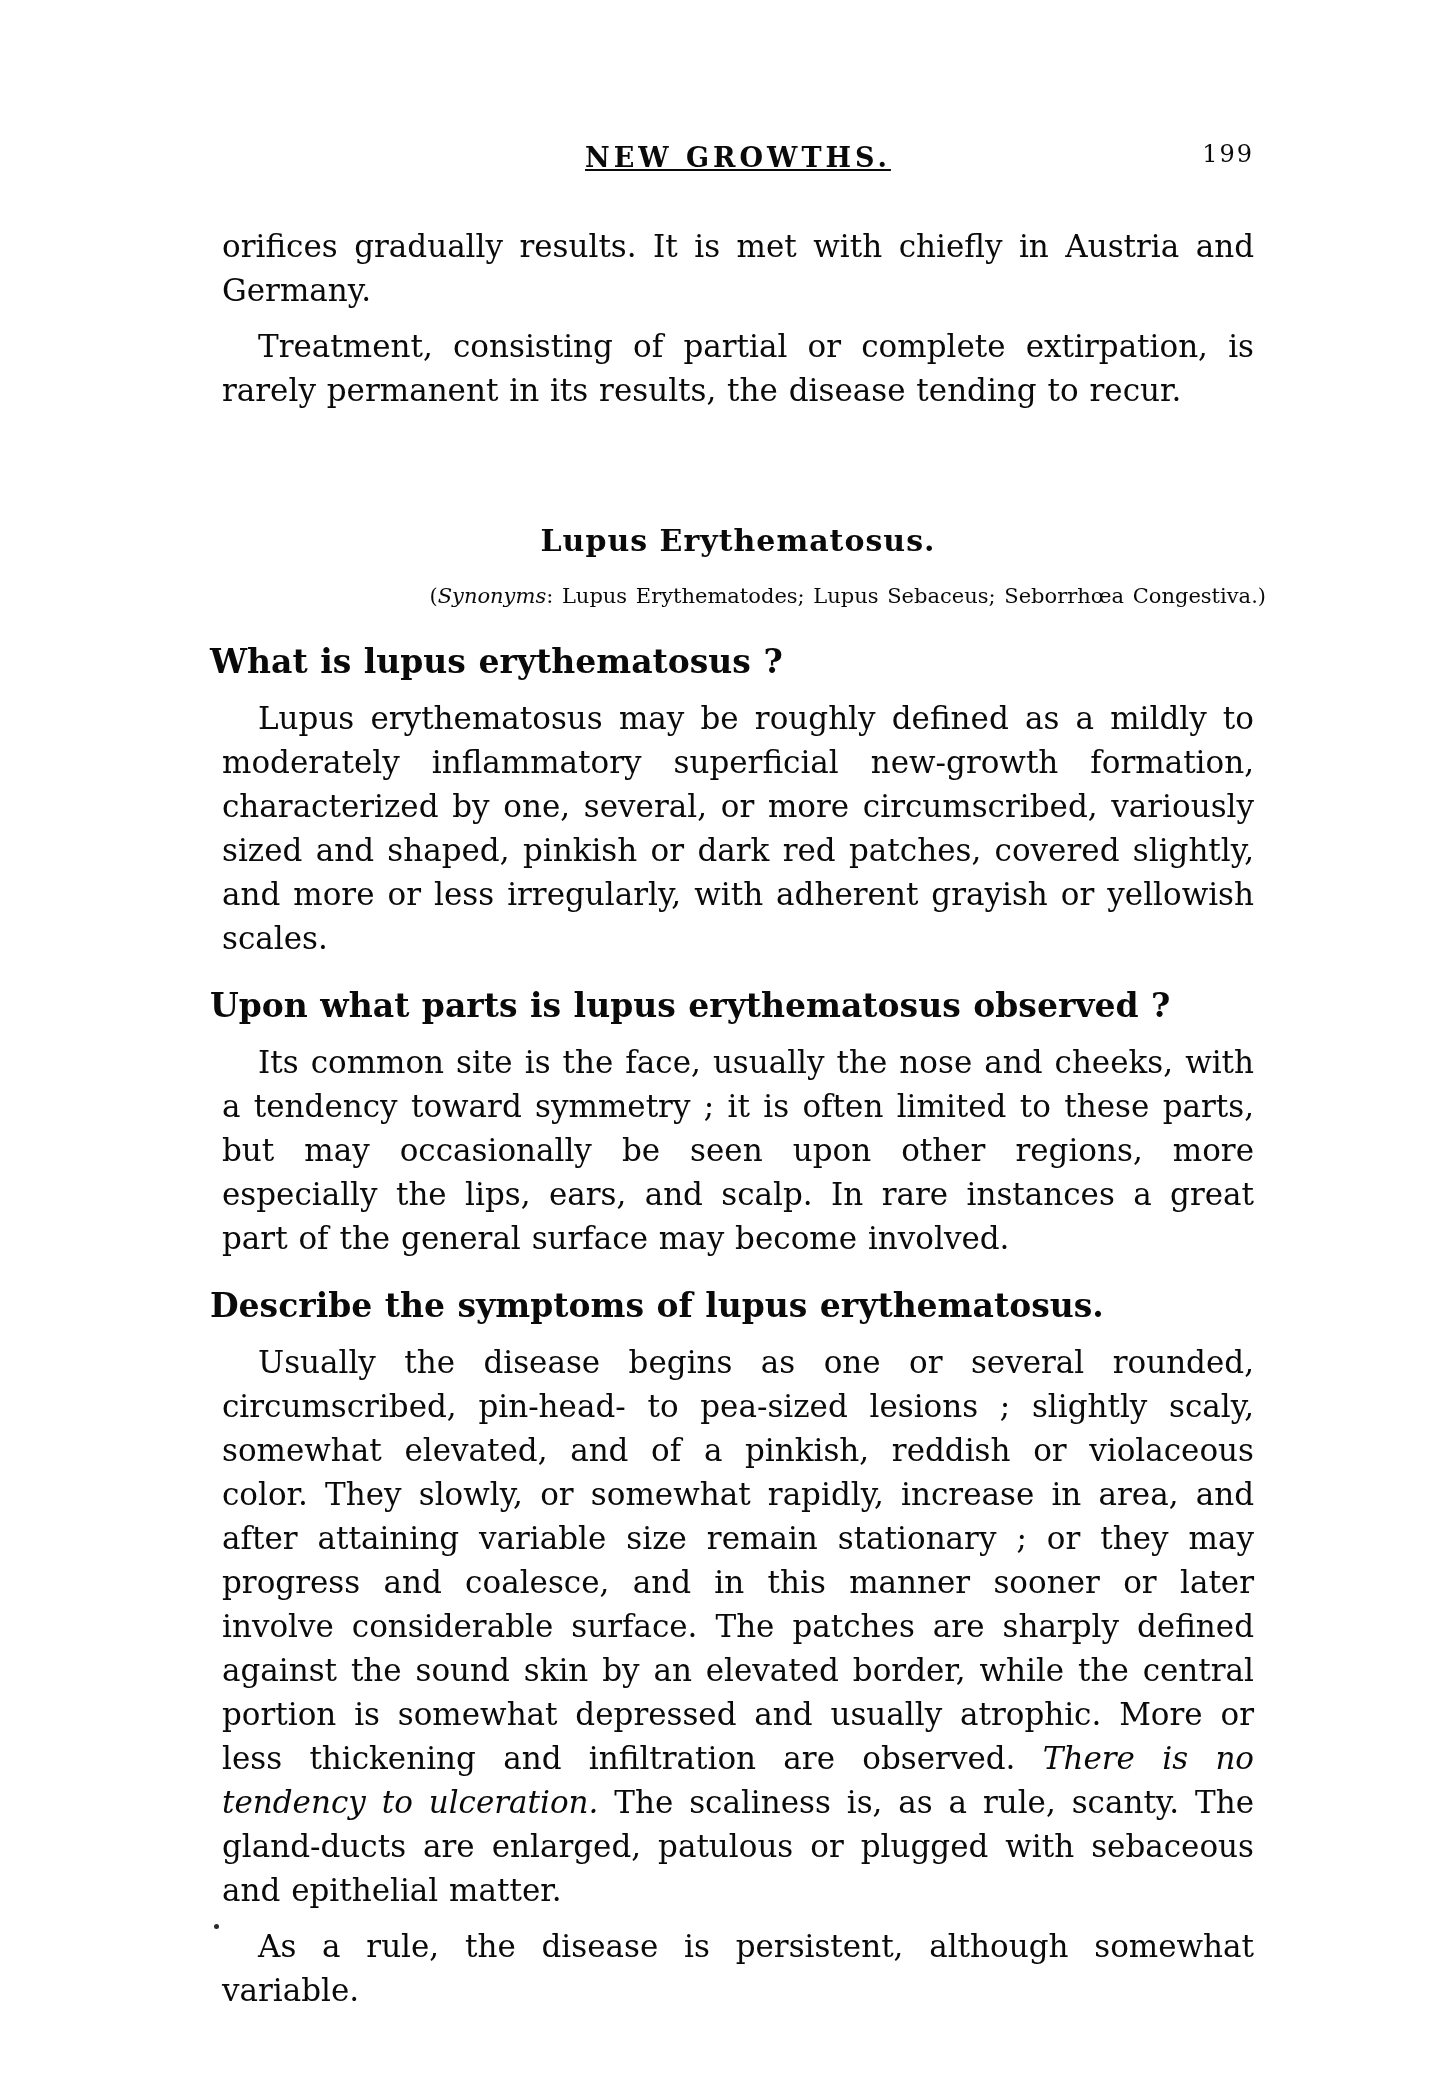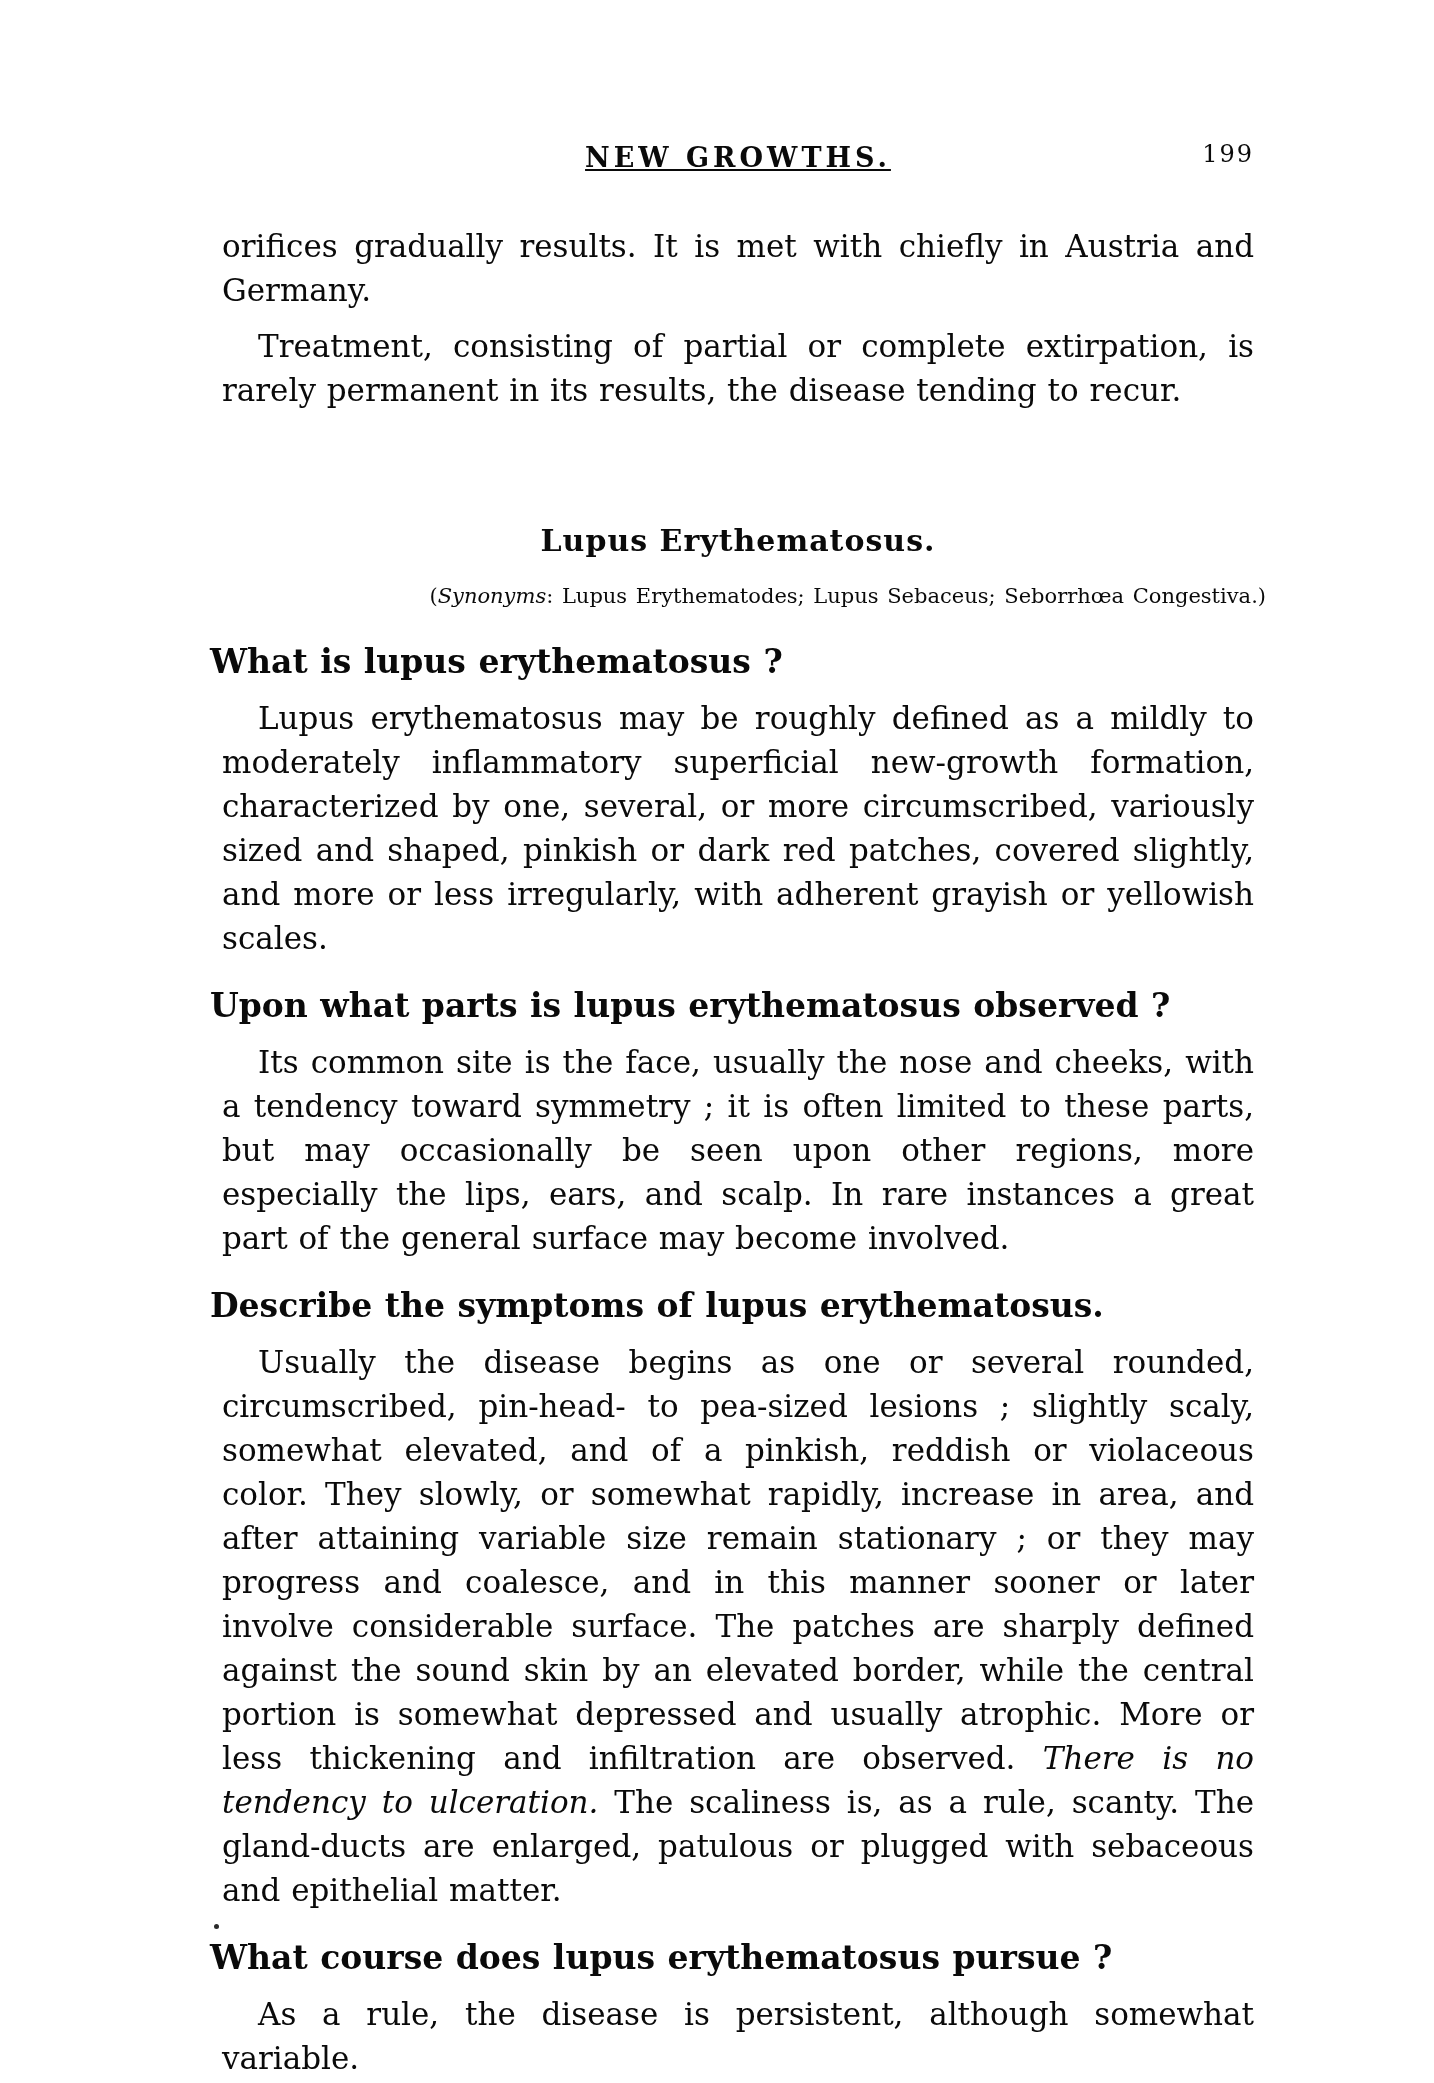--- a/index.html
+++ b/index.html
@@ -103,18 +103,17 @@
 
   <h2 class="question">What is lupus erythematosus ?</h2>
   <p class="body-para indent">Lupus erythematosus may be roughly defined as a mildly to moderately inflammatory superficial new-growth formation, characterized by one, several, or more circumscribed, variously sized and shaped, pinkish or dark red patches, covered slightly, and more or less irregularly, with adherent grayish or yellowish scales.</p>
 
   <h2 class="question">Upon what parts is lupus erythematosus observed ?</h2>
   <p class="body-para indent">Its common site is the face, usually the nose and cheeks, with a tendency toward symmetry ; it is often limited to these parts, but may occasionally be seen upon other regions, more especially the lips, ears, and scalp.  In rare instances a great part of the general surface may become involved.</p>
 
   <h2 class="question">Describe the symptoms of lupus erythematosus.</h2>
   <p class="body-para indent"><span>Usually the disease begins as one or several rounded, circumscribed, pin-head- to pea-sized lesions ; slightly scaly, somewhat elevated, and of a pinkish, reddish or violaceous color.  They slowly, or somewhat rapidly, increase in area, and after attaining variable size remain stationary ; or they may progress and coalesce, and in this manner sooner or later involve considerable surface.  The patches are sharply defined against the sound skin by an elevated border, while the central portion is somewhat depressed and usually atrophic.  More or less thickening and infiltration are observed.  </span><span class="ital-seg">There is no tendency to ulceration.</span><span>  The scaliness is, as a rule, scanty.  The gland-ducts are enlarged, patulous or plugged with sebaceous and epithelial matter.</span></p>
 
-  <h2 class="question">What course does lupus erythematosus pursue ?</h2>
   <p class="body-para indent">As a rule, the disease is persistent, although somewhat variable.</p>
 
 </div>
 
 <div class="scan-speck"></div>
 
 </body></html>

